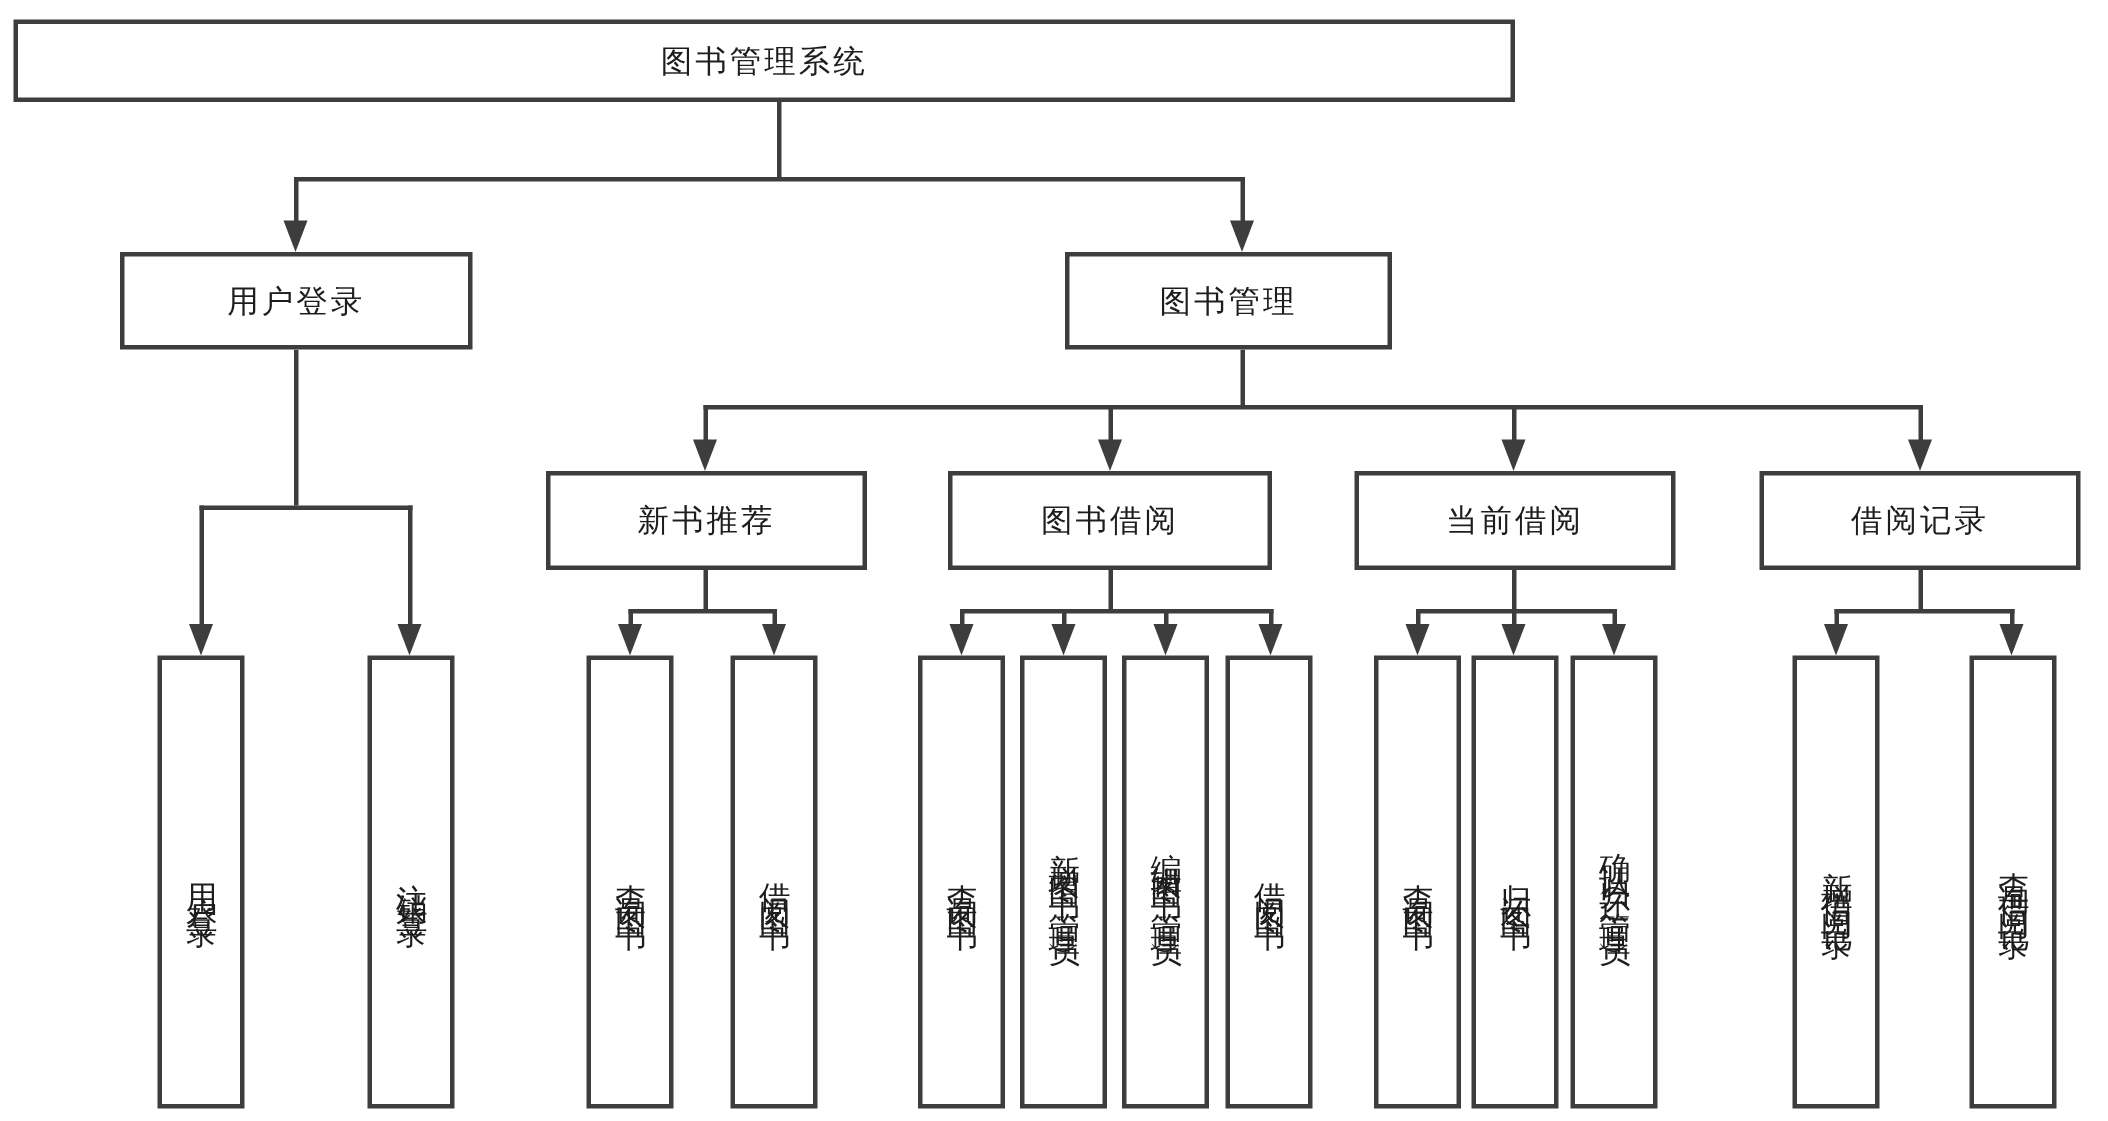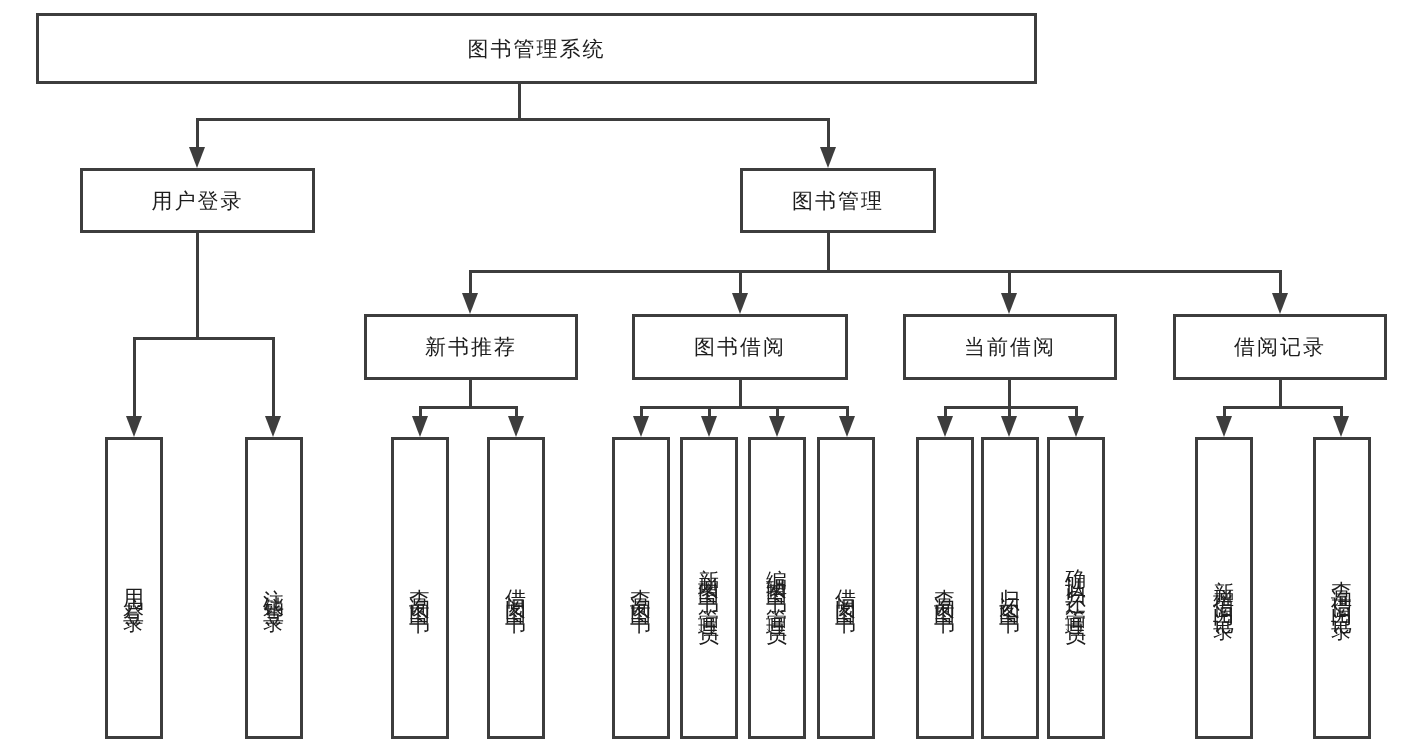--- a/index.html
+++ b/index.html
@@ -69,35 +69,35 @@
     letter-spacing: 1px;
     z-index: 5;
     white-space: nowrap;
   }
 </style>
 </head>
 <body>
 
 <div class="canvas">
 
-  <div class="box h" style="left:36px;top:13px;width:1001px;height:71px">
+  <div class="box h" style="left:9px;top:13px;width:1001px;height:55px">
     <span>图书管理系统</span>
   </div>
 
   <div class="vline" style="left:518px;top:68px;height:50px"></div>
   <div class="hline" style="left:196px;top:118px;width:634px"></div>
   <div class="vline" style="left:196px;top:118px;height:30px"></div>
   <div class="vline" style="left:827px;top:118px;height:30px"></div>
   <div class="arrow" style="left:189px;top:147px"></div>
   <div class="arrow" style="left:820px;top:147px"></div>
 
   <div class="box h" style="left:80px;top:168px;width:235px;height:65px">
     <span>用户登录</span>
   </div>
-  <div class="box h" style="left:740px;top:168px;width:196px;height:65px">
+  <div class="box h" style="left:710px;top:168px;width:218px;height:65px">
     <span>图书管理</span>
   </div>
 
   <div class="vline" style="left:196px;top:233px;height:104px"></div>
   <div class="hline" style="left:133px;top:337px;width:142px"></div>
   <div class="vline" style="left:133px;top:337px;height:79px"></div>
   <div class="vline" style="left:272px;top:337px;height:79px"></div>
   <div class="arrow" style="left:126px;top:416px"></div>
   <div class="arrow" style="left:265px;top:416px"></div>
 

